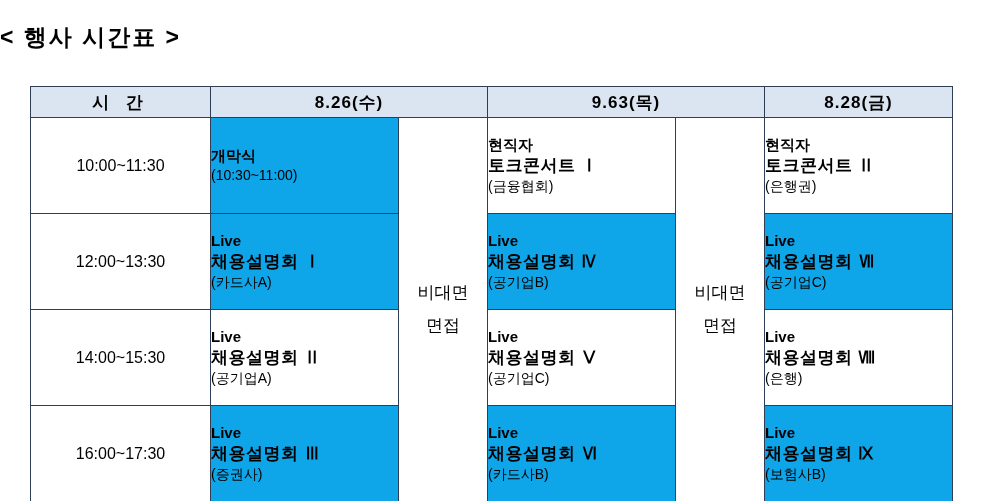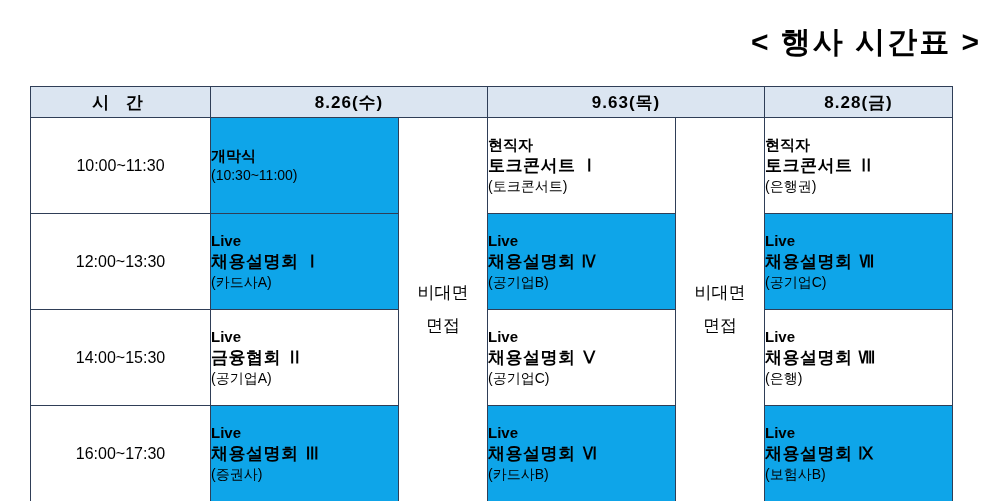--- a/index.html
+++ b/index.html
@@ -14,22 +14,22 @@
     color: #000000;
     overflow: hidden;
   }
   .page {
     position: relative;
     width: 981px;
     height: 501px;
     box-sizing: border-box;
   }
   .title {
-    text-align: right;
-    font-size: 30px;
+    text-align: left;
+    font-size: 23px;
     font-weight: bold;
     letter-spacing: 2px;
     padding-top: 22px;
     padding-bottom: 0;
     color: #000;
   }
   .table-wrap {
     position: absolute;
     left: 30px;
     top: 86px;
@@ -134,21 +134,21 @@
             <div class="line1">개막식</div>
             <div class="sub">(10:30~11:00)</div>
           </td>
           <td class="vert" rowspan="4">
             <span class="v1">비대면</span>
             <span class="v2">면접</span>
           </td>
           <td class="sess plain">
             <div class="line1">현직자</div>
             <div class="line2">토크콘서트 Ⅰ</div>
-            <div class="sub">(토크콘서트)</div>
+            <div class="sub">(금융협회)</div>
           </td>
           <td class="vert" rowspan="4">
             <span class="v1">비대면</span>
             <span class="v2">면접</span>
           </td>
           <td class="sess plain">
             <div class="line1">현직자</div>
             <div class="line2">토크콘서트 Ⅱ</div>
             <div class="sub">(은행권)</div>
           </td>
@@ -170,21 +170,21 @@
             <div class="line1">Live</div>
             <div class="line2">채용설명회 Ⅶ</div>
             <div class="sub">(공기업C)</div>
           </td>
         </tr>
 
         <tr>
           <td class="timecell">14:00~15:30</td>
           <td class="sess plain">
             <div class="line1">Live</div>
-            <div class="line2">금융협회 Ⅱ</div>
+            <div class="line2">채용설명회 Ⅱ</div>
             <div class="sub">(공기업A)</div>
           </td>
           <td class="sess plain">
             <div class="line1">Live</div>
             <div class="line2">채용설명회 Ⅴ</div>
             <div class="sub">(공기업C)</div>
           </td>
           <td class="sess plain">
             <div class="line1">Live</div>
             <div class="line2">채용설명회 Ⅷ</div>

